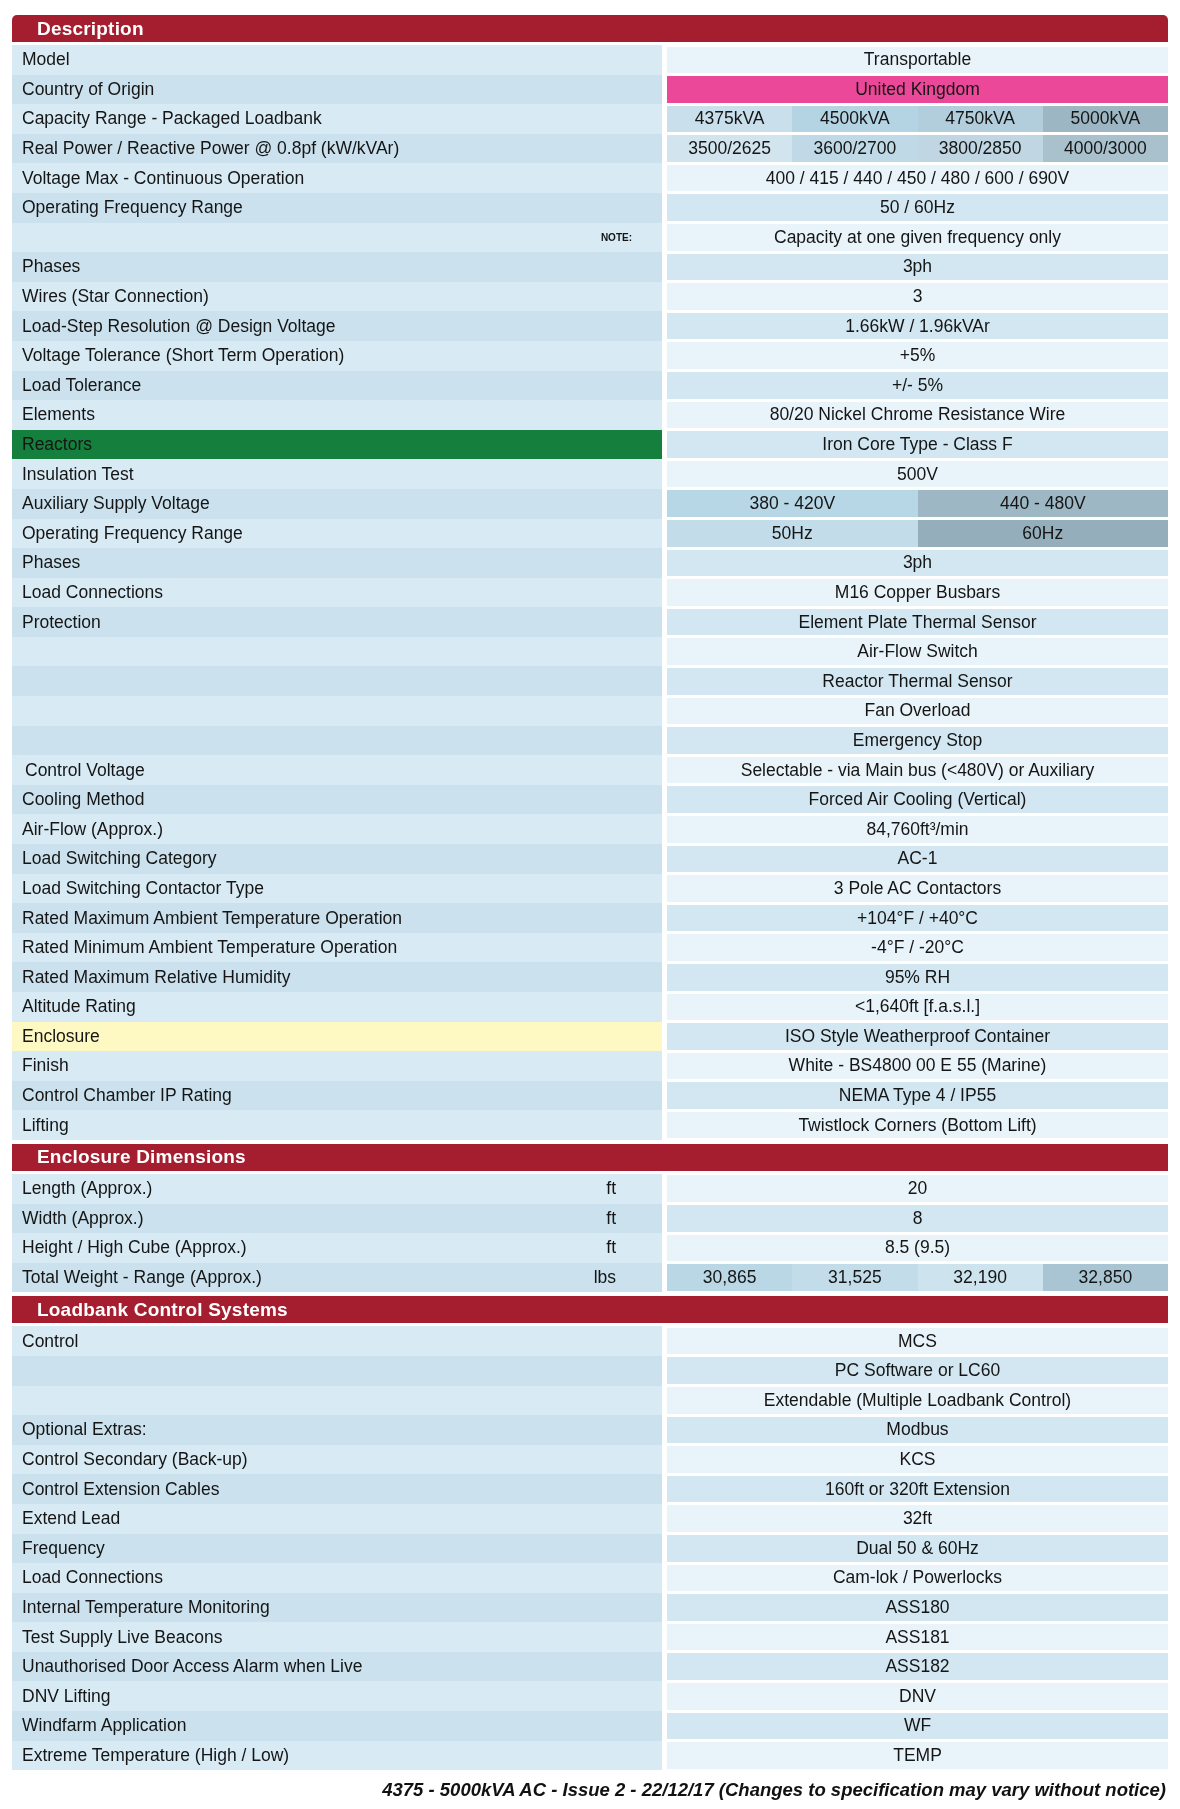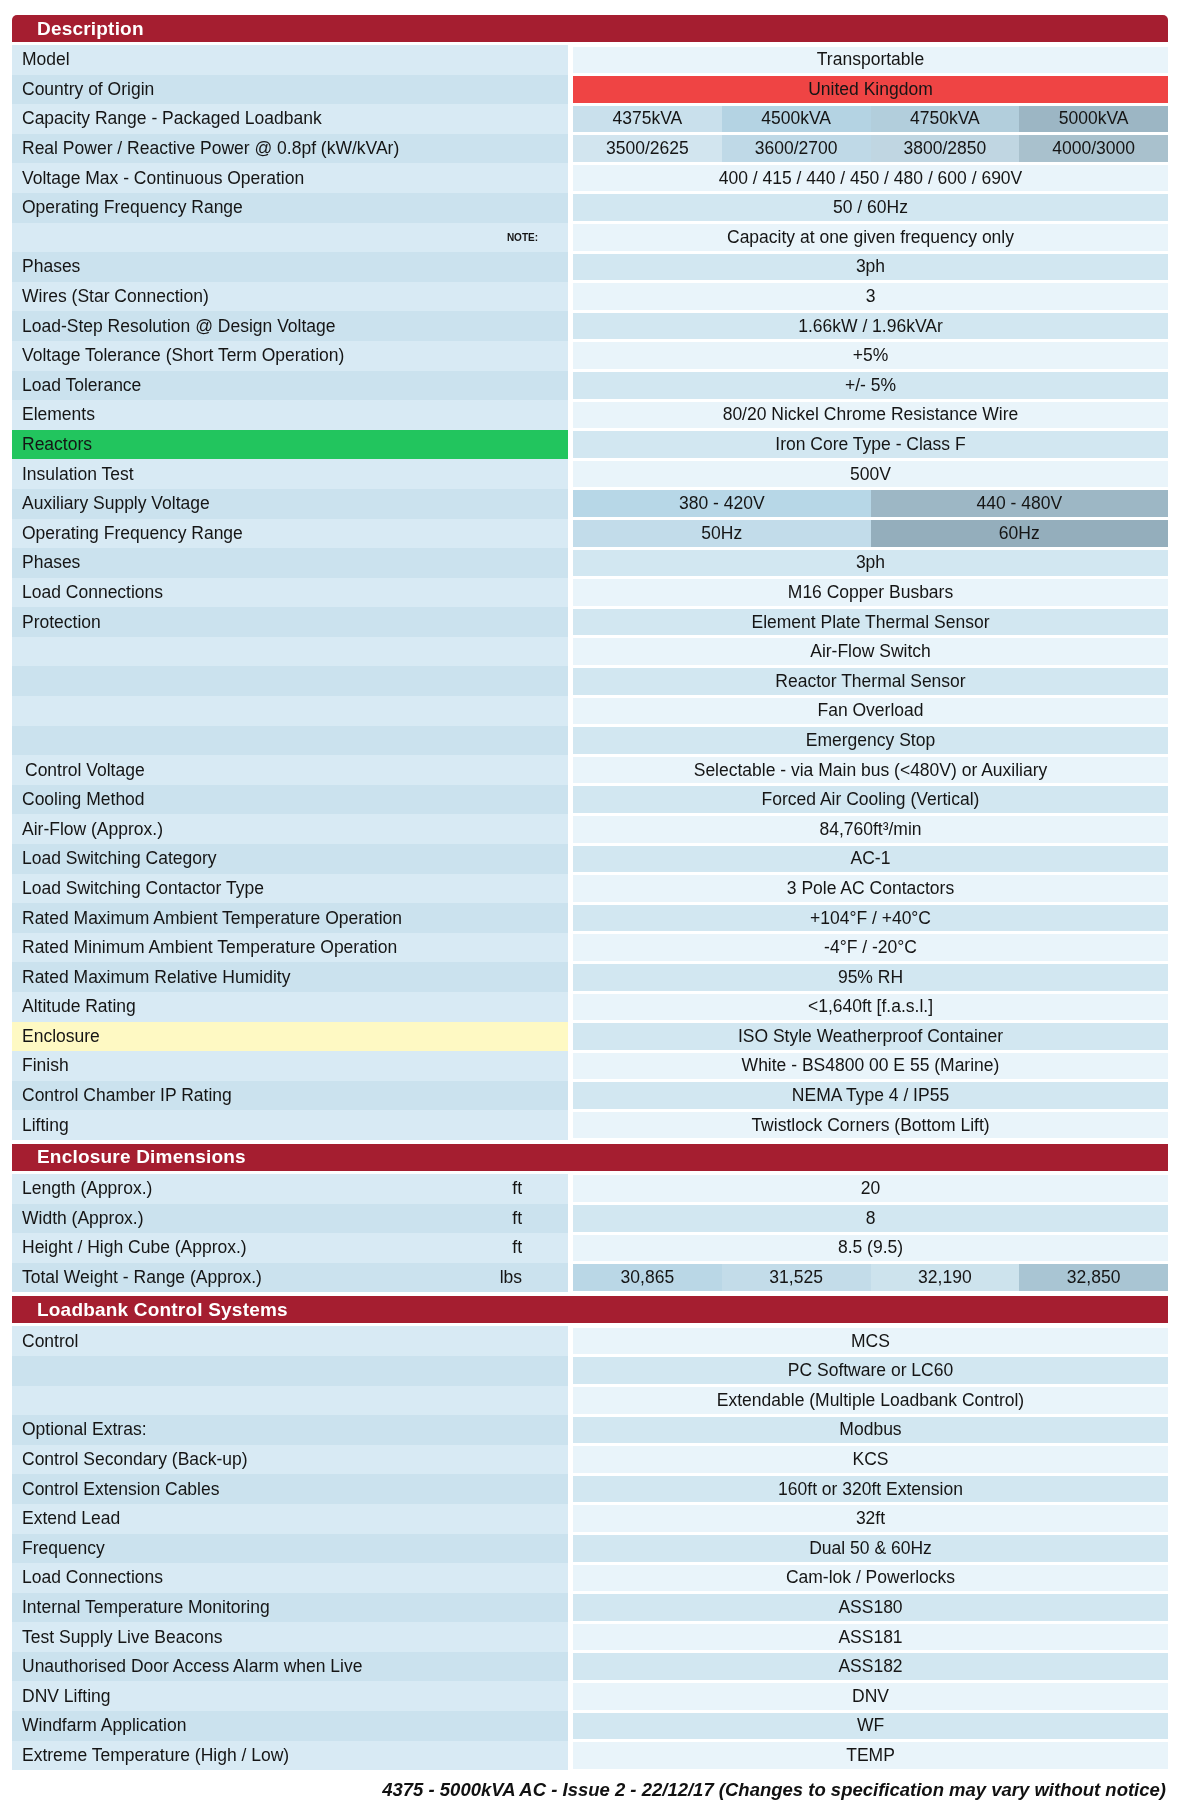--- a/index.html
+++ b/index.html
@@ -10,21 +10,21 @@
     height:27px;background:#a51e30;color:#ffffff;
     font-size:19px;font-weight:700;letter-spacing:.2px;
     display:flex;align-items:center;padding-left:25px;box-sizing:border-box;
     margin-bottom:3px;
   }
   .section-bar.first{border-radius:5px 5px 0 0;}
   .section-gap{margin-top:4px;}
   .rows{display:block;}
   .row{display:flex;height:29.6px;box-sizing:border-box;}
   .lbl{
-    width:556px;box-sizing:border-box;display:flex;align-items:center;
+    width:650px;box-sizing:border-box;display:flex;align-items:center;
     padding-left:10px;font-size:17.5px;position:relative;white-space:nowrap;
   }
   .lbl.note{justify-content:flex-end;padding-right:30px;font-weight:700;font-size:10px;}
   .unit{position:absolute;right:46px;font-size:17.5px;font-weight:400;}
   .vals{flex:1;margin-left:5px;display:flex;box-sizing:border-box;padding:1.5px 0;background:#ffffff;}
   .vc{
     flex:1;display:flex;align-items:center;justify-content:center;
     font-size:17.5px;white-space:nowrap;
   }
   .footer{
@@ -48,21 +48,21 @@
           </div>
           <div class="vals">
             <div class="vc" style="background: rgb(233, 244, 250);">Transportable</div>
           </div>
         </div>
         <div class="row">
           <div class="lbl" style="background: rgb(203, 226, 238);">
             <span>Country of Origin</span>
           </div>
           <div class="vals">
-            <div class="vc" style="background: #ef4444;">United Kingdom</div>
+            <div class="vc" style="background: #ec4899;">United Kingdom</div>
           </div>
         </div>
         <div class="row">
           <div class="lbl" style="background: rgb(216, 234, 244);">
             <span>Capacity Range - Packaged Loadbank</span>
           </div>
           <div class="vals">
             <div class="vc" style="background: rgb(201, 224, 236);">4375kVA</div>
             <div class="vc" style="background: rgb(180, 211, 227);">4500kVA</div>
             <div class="vc" style="background: rgb(178, 206, 220);">4750kVA</div>
@@ -146,21 +146,21 @@
         </div>
         <div class="row">
           <div class="lbl" style="background: rgb(216, 234, 244);">
             <span>Elements</span>
           </div>
           <div class="vals">
             <div class="vc" style="background: rgb(233, 244, 250);">80/20 Nickel Chrome Resistance Wire</div>
           </div>
         </div>
         <div class="row">
-          <div class="lbl" style="background: #22c55e;">
+          <div class="lbl" style="background: #15803d;">
             <span>Reactors</span>
           </div>
           <div class="vals">
             <div class="vc" style="background: rgb(210, 231, 241);">Iron Core Type - Class F</div>
           </div>
         </div>
         <div class="row">
           <div class="lbl" style="background: rgb(216, 234, 244);">
             <span>Insulation Test</span>
           </div>

